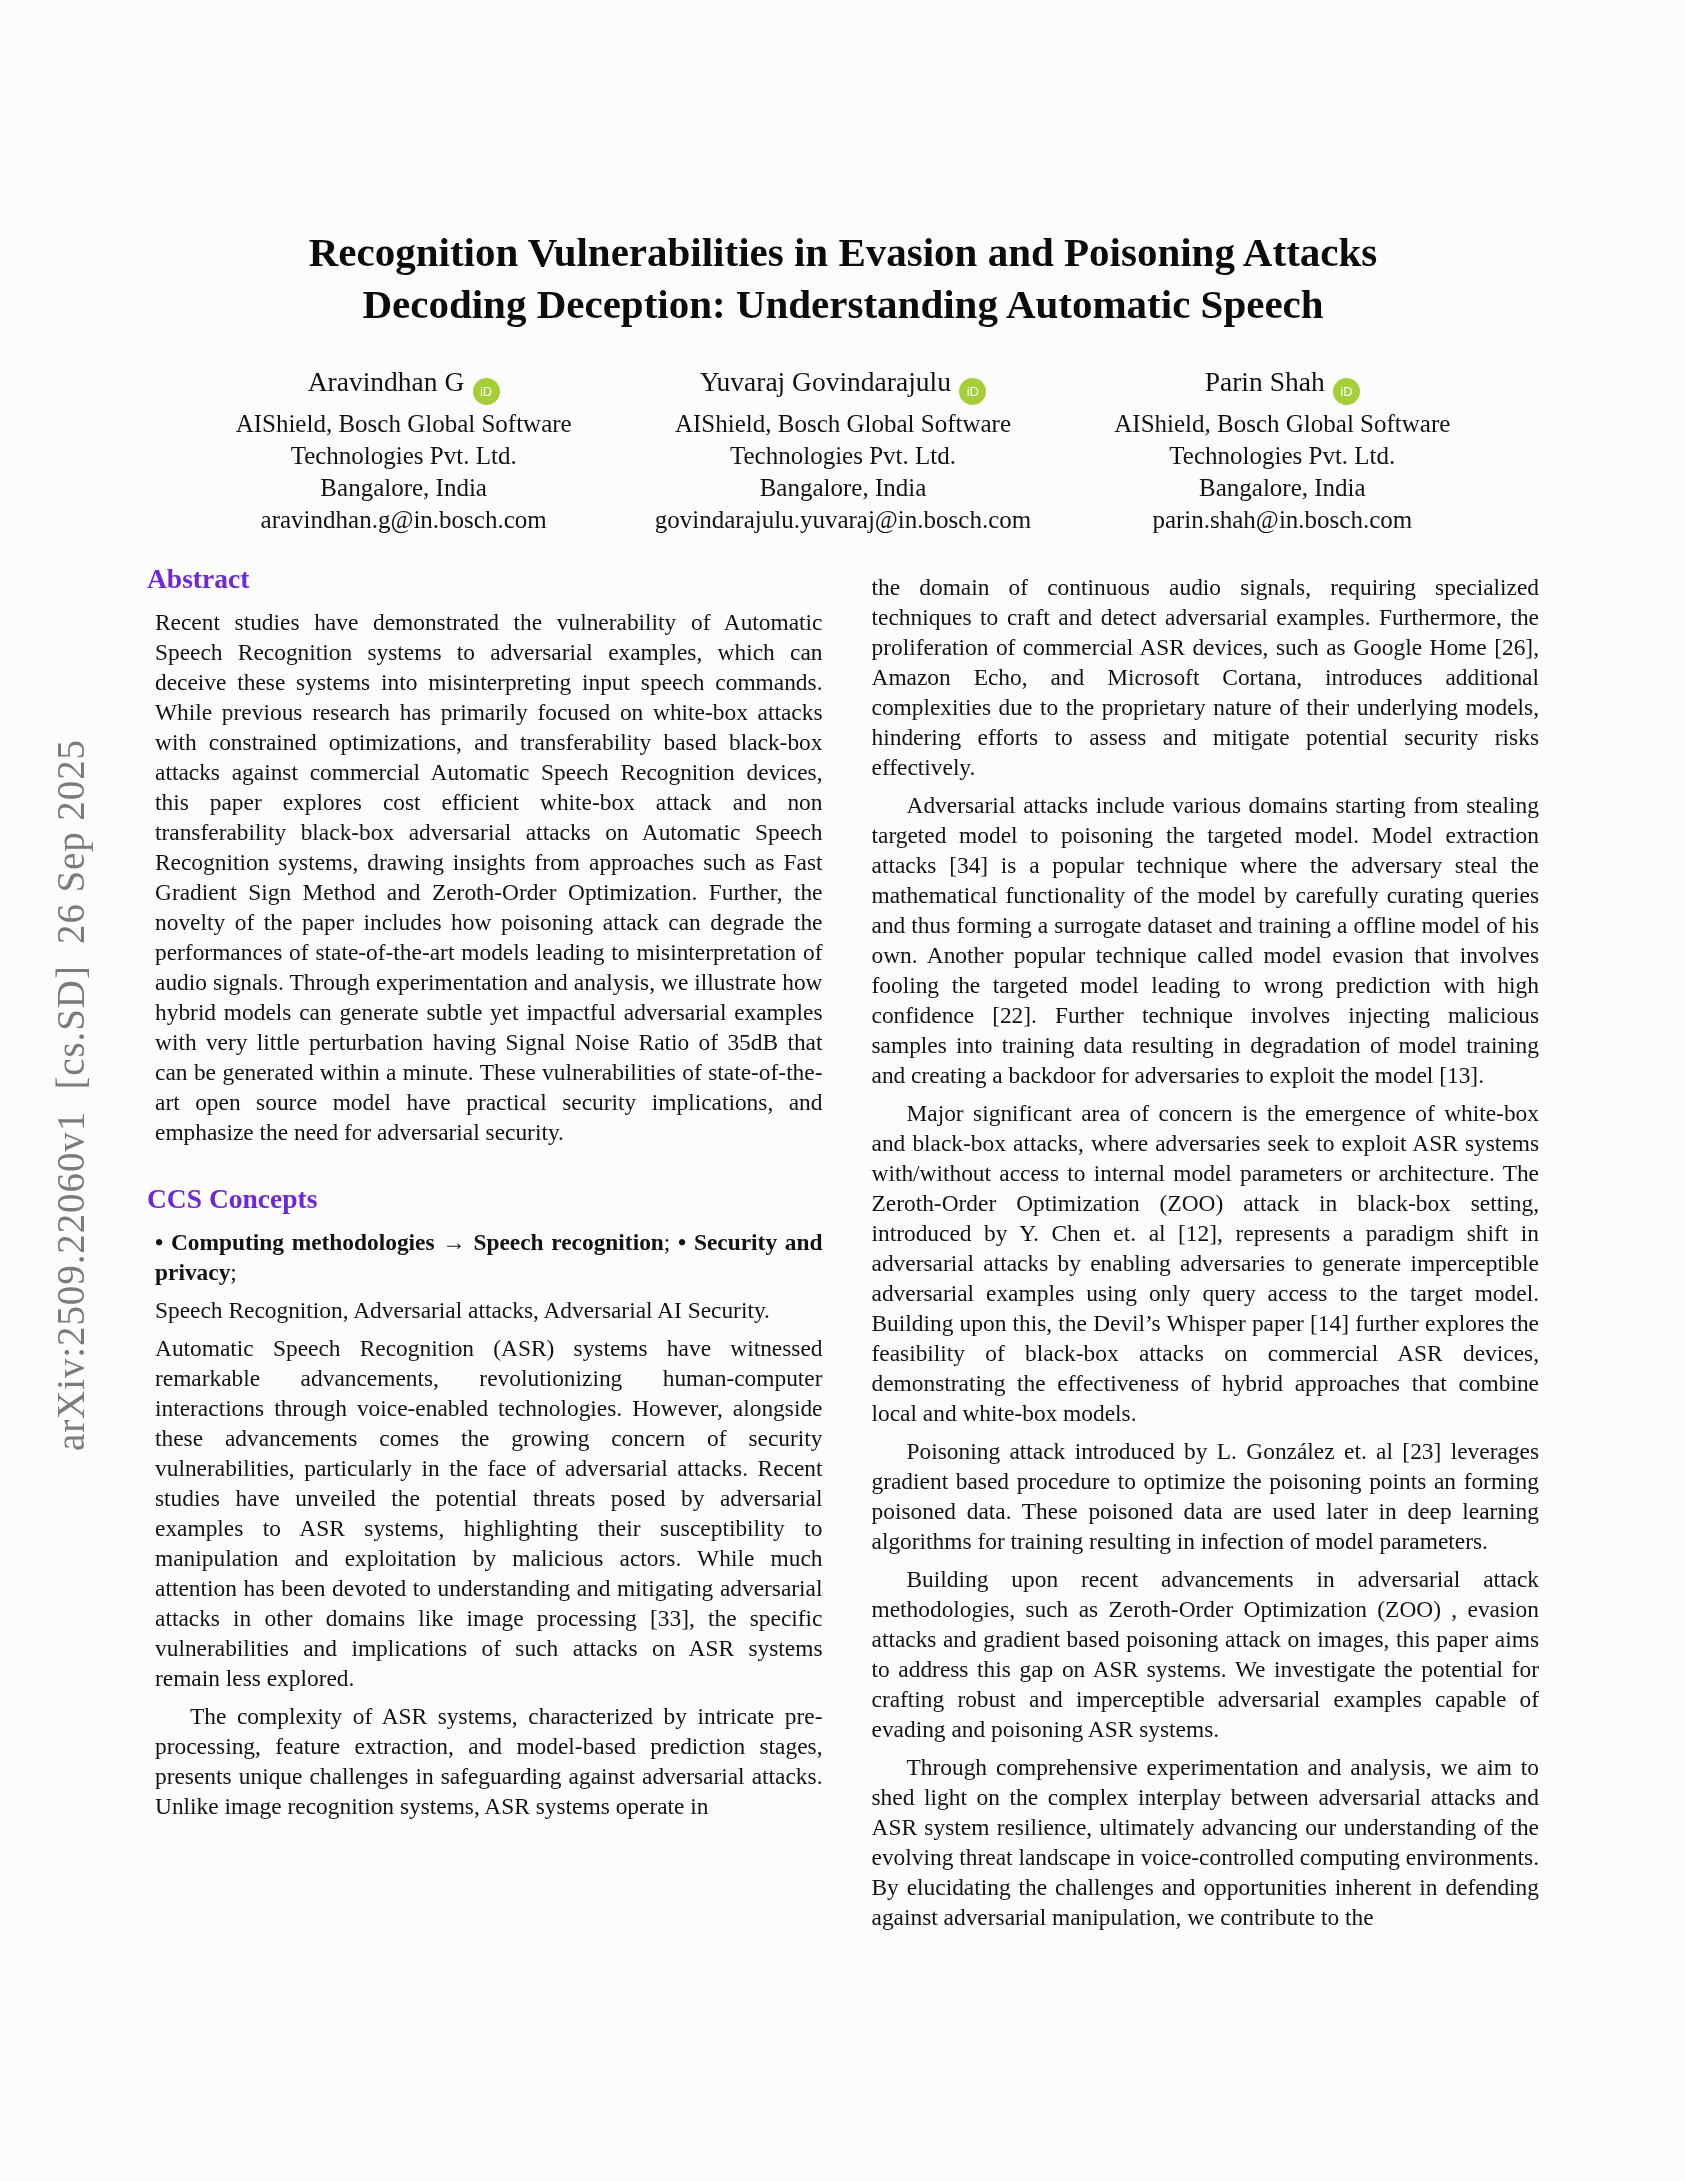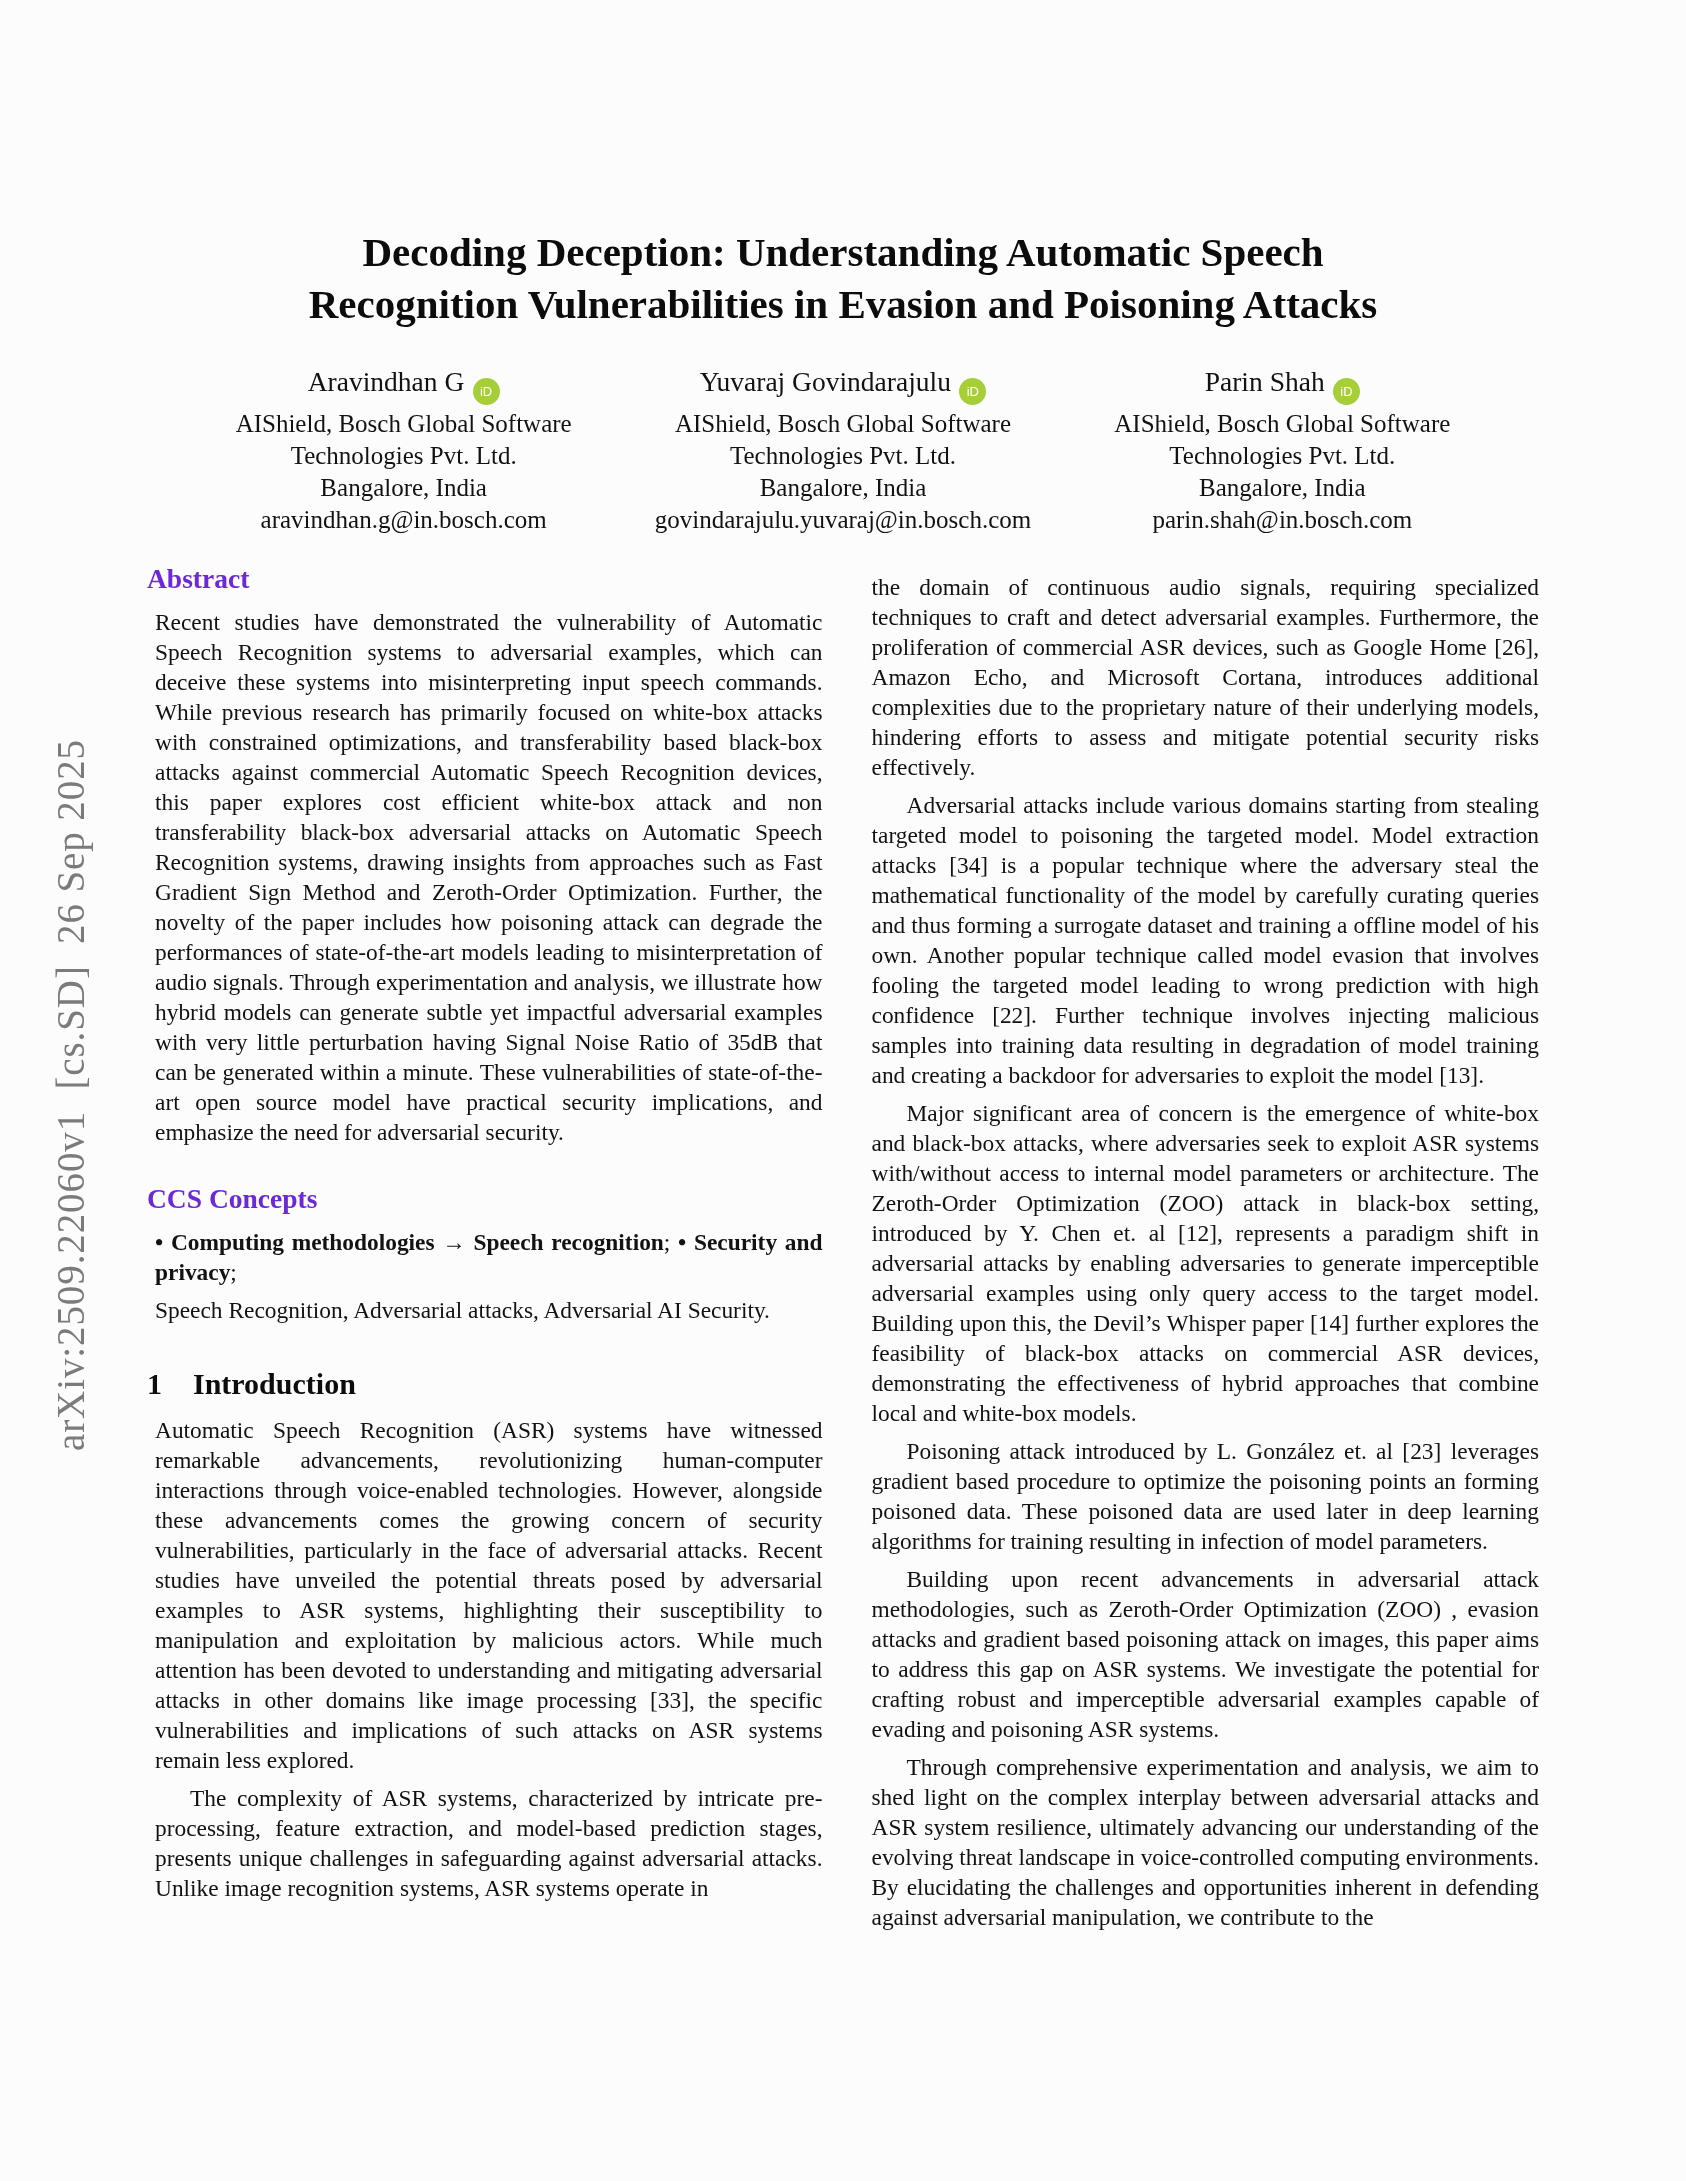--- a/index.html
+++ b/index.html
@@ -99,22 +99,22 @@
   .b { font-weight: bold; }
 </style>
 </head>
 <body>
 
 <div class="page">
 
   <div class="watermark">arXiv:2509.22060v1  [cs.SD]  26 Sep 2025</div>
 
   <h1 class="title">
+    <span class="title-line">Recognition Vulnerabilities in Evasion and Poisoning Attacks</span>
     <span class="title-line">Decoding Deception: Understanding Automatic Speech</span>
-    <span class="title-line">Recognition Vulnerabilities in Evasion and Poisoning Attacks</span>
   </h1>
 
   <div class="authors">
 
     <div class="author">
       <div class="author-name-row">
         <span>Aravindhan G</span><span class="orcid"><span class="orcid-label">iD</span></span>
       </div>
       <div class="author-line">AIShield, Bosch Global Software</div>
       <div class="author-line">Technologies Pvt. Ltd.</div>
@@ -148,21 +148,20 @@
 
     <div class="col">
       <h2 class="sec first">Abstract</h2>
       <p class="body-p">Recent studies have demonstrated the vulnerability of Automatic Speech Recognition systems to adversarial examples, which can deceive these systems into misinterpreting input speech commands. While previous research has primarily focused on white-box attacks with constrained optimizations, and transferability based black-box attacks against commercial Automatic Speech Recognition devices, this paper explores cost efficient white-box attack and non transferability black-box adversarial attacks on Automatic Speech Recognition systems, drawing insights from approaches such as Fast Gradient Sign Method and Zeroth-Order Optimization. Further, the novelty of the paper includes how poisoning attack can degrade the performances of state-of-the-art models leading to misinterpretation of audio signals. Through experimentation and analysis, we illustrate how hybrid models can generate subtle yet impactful adversarial examples with very little perturbation having Signal Noise Ratio of 35dB that can be generated within a minute. These vulnerabilities of state-of-the-art open source model have practical security implications, and emphasize the need for adversarial security.</p>
 
       <h2 class="sec">CCS Concepts</h2>
       <p class="body-p"><span class="b">• Computing methodologies </span><span>→ </span><span class="b">Speech recognition</span><span>; </span><span class="b">• Security and privacy</span><span>;</span></p>
 
       <p class="body-p">Speech Recognition, Adversarial attacks, Adversarial AI Security.</p>
 
-      <h2 class="sec-num"><span class="num">1</span><span>Introduction</span></h2>
       <p class="body-p">Automatic Speech Recognition (ASR) systems have witnessed remarkable advancements, revolutionizing human-computer interactions through voice-enabled technologies. However, alongside these advancements comes the growing concern of security vulnerabilities, particularly in the face of adversarial attacks. Recent studies have unveiled the potential threats posed by adversarial examples to ASR systems, highlighting their susceptibility to manipulation and exploitation by malicious actors. While much attention has been devoted to understanding and mitigating adversarial attacks in other domains like image processing [33], the specific vulnerabilities and implications of such attacks on ASR systems remain less explored.</p>
       <p class="body-p indent">The complexity of ASR systems, characterized by intricate pre-processing, feature extraction, and model-based prediction stages, presents unique challenges in safeguarding against adversarial attacks. Unlike image recognition systems, ASR systems operate in</p>
     </div>
 
     <div class="col">
       <p class="body-p">the domain of continuous audio signals, requiring specialized techniques to craft and detect adversarial examples. Furthermore, the proliferation of commercial ASR devices, such as Google Home [26], Amazon Echo, and Microsoft Cortana, introduces additional complexities due to the proprietary nature of their underlying models, hindering efforts to assess and mitigate potential security risks effectively.</p>
       <p class="body-p indent">Adversarial attacks include various domains starting from stealing targeted model to poisoning the targeted model. Model extraction attacks [34] is a popular technique where the adversary steal the mathematical functionality of the model by carefully curating queries and thus forming a surrogate dataset and training a offline model of his own. Another popular technique called model evasion that involves fooling the targeted model leading to wrong prediction with high confidence [22]. Further technique involves injecting malicious samples into training data resulting in degradation of model training and creating a backdoor for adversaries to exploit the model [13].</p>
       <p class="body-p indent">Major significant area of concern is the emergence of white-box and black-box attacks, where adversaries seek to exploit ASR systems with/without access to internal model parameters or architecture. The Zeroth-Order Optimization (ZOO) attack in black-box setting, introduced by Y. Chen et. al [12], represents a paradigm shift in adversarial attacks by enabling adversaries to generate imperceptible adversarial examples using only query access to the target model. Building upon this, the Devil’s Whisper paper [14] further explores the feasibility of black-box attacks on commercial ASR devices, demonstrating the effectiveness of hybrid approaches that combine local and white-box models.</p>
       <p class="body-p indent">Poisoning attack introduced by L. González et. al [23] leverages gradient based procedure to optimize the poisoning points an forming poisoned data. These poisoned data are used later in deep learning algorithms for training resulting in infection of model parameters.</p>
       <p class="body-p indent">Building upon recent advancements in adversarial attack methodologies, such as Zeroth-Order Optimization (ZOO) , evasion attacks and gradient based poisoning attack on images, this paper aims to address this gap on ASR systems. We investigate the potential for crafting robust and imperceptible adversarial examples capable of evading and poisoning ASR systems.</p>

